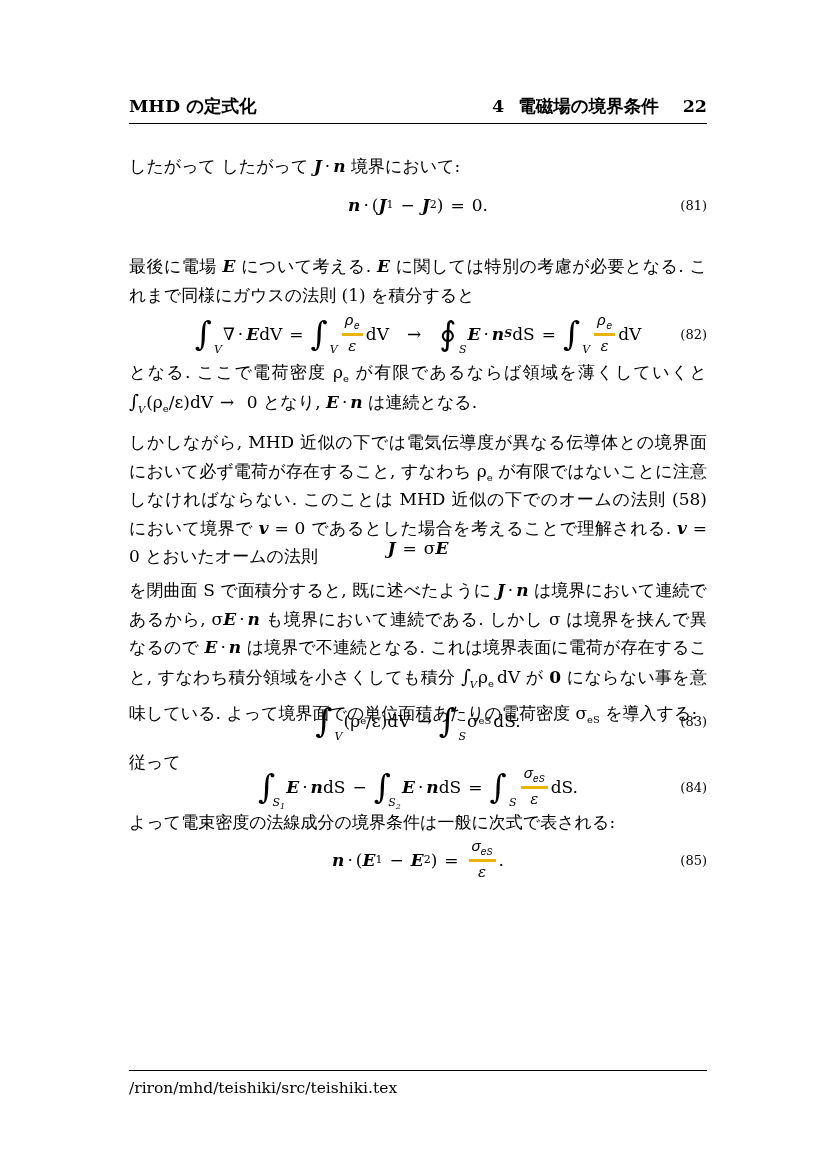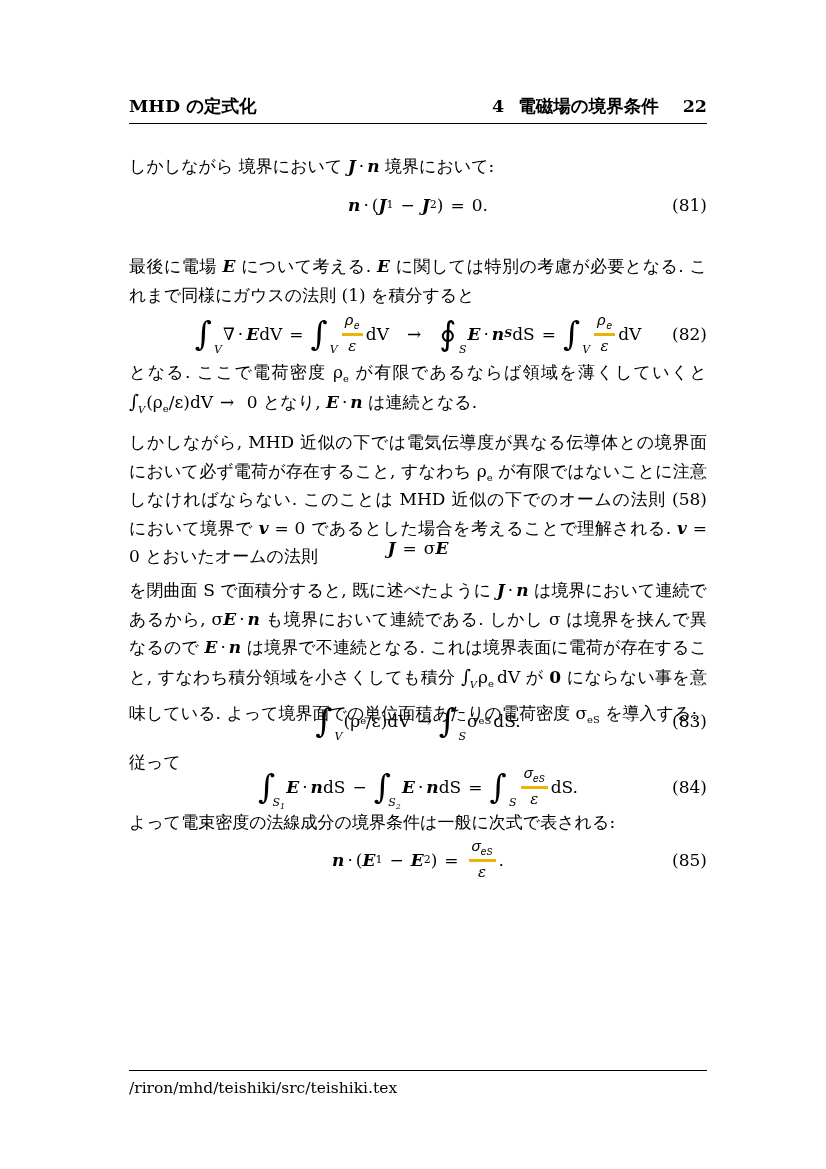--- a/index.html
+++ b/index.html
@@ -29,21 +29,21 @@
   .op{margin:0 7px;}
   .wide{margin:0 18px;}
   sub{font-size:11px;line-height:0;}
   sub.small{font-size:10px;}
   sub.bi{font-style:italic;font-weight:bold;}
 
   
   .eq{position:absolute;left:0;width:578px;display:flex;align-items:center;justify-content:center;
       font-size:17px;}
   .eq-body{display:inline-flex;align-items:center;white-space:nowrap;}
-  .eq-no{position:absolute;right:0;top:50%;transform:translateY(-50%);font-size:17px;}
+  .eq-no{position:absolute;right:0;top:50%;transform:translateY(-50%);font-size:13px;}
 
   
   .bint{position:relative;display:inline-block;vertical-align:middle;margin-right:3px;padding-right:8px;}
   .bint .ig{font-size:33px;line-height:38px;font-style:normal;}
   .bint .is{position:absolute;right:-2px;bottom:-3px;font-size:11px;font-style:italic;}
   .bint .is sub{font-size:8px;}
 
   
   .frac{display:inline-block;vertical-align:middle;margin:0 3px;font-size:15px;text-align:center;}
   .frac .fn{display:block;padding:0 3px 1px;border-bottom:3px solid #eab308;font-style:italic;line-height:1.25;font-family:Liberation Mono, monospace;}
@@ -63,21 +63,21 @@
 
     <div class="header">
       <span>MHD の定式化</span>
       <span class="sec-group">
         <span class="sec-no">4</span>
         <span>電磁場の境界条件</span>
         <span class="pg">22</span>
       </span>
     </div>
 
-    <p class="para" style="top:140px"><span>しかしながら 境界において </span><span class="bi">J</span><span class="cd">·</span><span class="bi">n</span><span> 境界において:</span></p>
+    <p class="para" style="top:140px"><span>したがって したがって </span><span class="bi">J</span><span class="cd">·</span><span class="bi">n</span><span> 境界において:</span></p>
 
     <div class="eq" style="top:176px;height:34px">
       <span class="eq-body">
           <span class="bi">n</span>
           <span class="cd">·</span>
           <span class="rm">(</span>
           <span class="bi">J</span>
           <sub class="rm">1</sub>
           <span class="op">−</span>
           <span class="bi">J</span>

